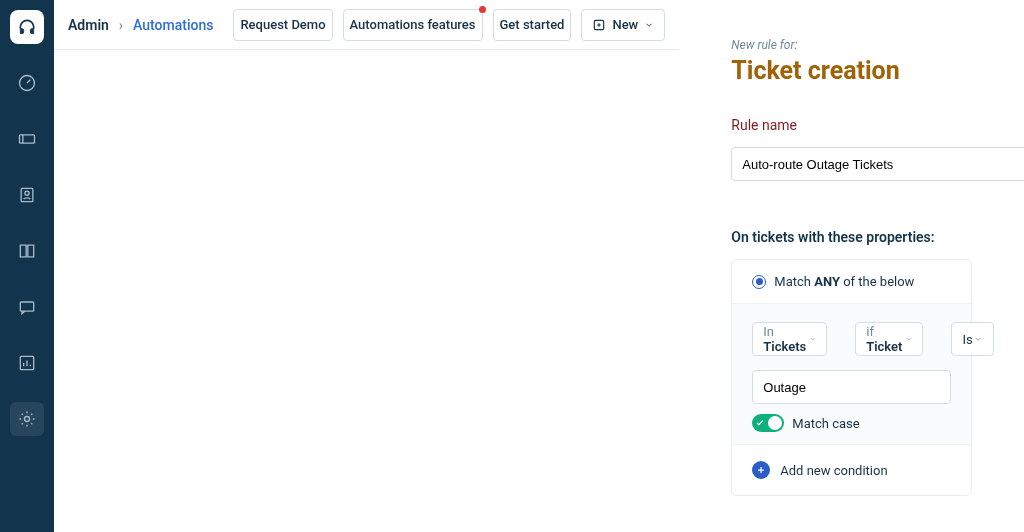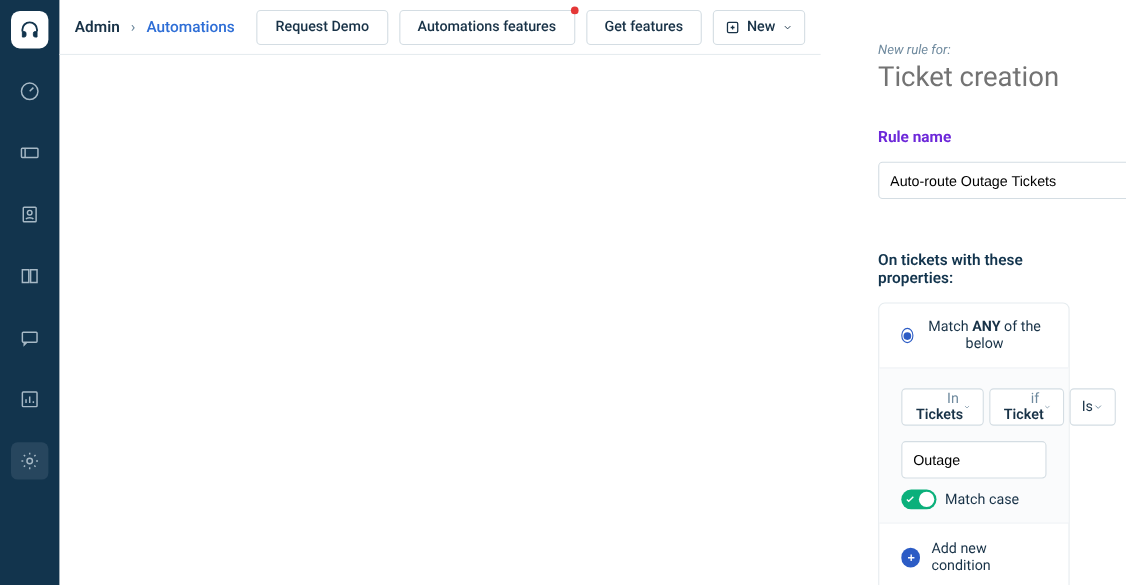--- a/index.html
+++ b/index.html
@@ -15,48 +15,48 @@
   .nav-logo svg { stroke: #12344d; fill: #12344d; }
 
   
   .main { flex: 1; display: flex; flex-direction: row; min-width: 0; }
   .topbar { height: 50px; border-bottom: 1px solid #e6ecef; display:flex; align-items:center; padding: 0 14px 0 14px; gap: 10px; }
   .breadcrumb { display:flex; align-items:center; gap: 10px; font-size: 14px; }
   .breadcrumb .admin { font-weight: 600; color: #183247; }
   .breadcrumb .chev { color:#6f8a9e; }
   .breadcrumb .crumb-link { color: #2e6ed6; font-weight: 500; cursor:pointer; }
   .top-spacer { flex: 1; }
-  .btn { height: 32px; padding: 0 16px; border: 1px solid #d4dde3; border-radius: 4px; background: #fff; font-size: 13px; color: #183247; display:flex; align-items:center; gap:6px; cursor:pointer; font-weight: 500; position:relative; }
+  .btn { height: 32px; padding: 0 6px; border: 1px solid #d4dde3; border-radius: 4px; background: #fff; font-size: 13px; color: #183247; display:flex; align-items:center; gap:6px; cursor:pointer; font-weight: 500; position:relative; }
   .btn .dot { position:absolute; top:-4px; right:-4px; width:7px; height:7px; border-radius:50%; background:#e43737; }
   .btn.new { padding: 0 10px; }
   .btn.new svg { stroke:#183247; }
 
   .content-scroll { flex:1; overflow-y: scroll; background:#fff; }
   .content-inner { padding: 38px 52px 40px 52px; max-width: 960px; }
 
   .rule-kicker { font-size: 12px; color: #6f8a9e; margin-bottom: 4px; font-style: italic; }
-  .page-title { font-size: 25px; font-weight: 400; color: #737373; margin-bottom: 32px; }
-
-  .field-label { font-size: 14px; font-weight: 700; color: #6d28d9; margin-bottom: 14px; }
+  .page-title { font-size: 25px; font-weight: 700; color: #a16207; margin-bottom: 32px; }
+
+  .field-label { font-size: 14px; font-weight: 400; color: #7f1d1d; margin-bottom: 14px; }
   .text-input { width: 410px; height: 34px; border: 1px solid #d4dde3; border-radius: 4px; padding: 12px 10px; font-size: 13px; color: #000000; }
 
   .section-label { font-size: 14px; font-weight: 600; color: #12344d; margin-top: 48px; margin-bottom: 14px; }
 
   .props-box { border: 1px solid #e6ecef; border-radius: 6px; }
   .match-row { padding: 14px 20px; display:flex; align-items:center; gap: 26px; font-size: 13px; }
   .radio-wrap { display:flex; align-items:center; gap:8px; cursor:pointer; }
   .radio { width:14px; height:14px; border-radius:50%; border: 1.5px solid #a0b0bc; display:flex; align-items:center; justify-content:center; }
   .radio.checked { border-color:#2c5cc5; }
   .radio.checked::after { content:""; width:7px; height:7px; border-radius:50%; background:#2c5cc5; }
   .radio-label { color:#183247;text-align:center; }
   .radio-label.inactive { color:#9fb0bd; }
   .radio-label strong { font-weight:700; }
 
   .cond-block { padding: 18px 20px 12px 20px; background:#fafbfc; border-top:1px solid #eef2f5; }
-  .cond-row1 { display:flex; gap:5px;text-align:right; }
+  .cond-row1 { display:flex; gap:28px; }
   .select { height:34px; border:1px solid #d4dde3; border-radius:4px; background:#fff; display:flex; align-items:center; justify-content:space-between; padding:0 10px; font-size:13px; color:#183247; cursor:pointer; }
   .select .prefix { color:#6f8a9e; margin-right:4px; }
   .select .val { font-weight:600; }
   .select.w1 { width: 148px; }
   .select.w2 { width: 220px; }
   .select.w3 { width: 240px; }
   .select svg { stroke:#6f8a9e; }
   .cond-value { margin-top:14px; width:100%; }
   .cond-value .text-input { width:100%; }
   .match-case-row { margin-top:10px; display:flex; align-items:center; gap:8px; font-size:13px; color:#183247; }
@@ -138,21 +138,21 @@
       </div>
       <div class="top-spacer"></div>
       <div class="btn">
           <span>Request Demo</span>
         </div>
       <div class="btn">
           <span>Automations features</span>
           <span class="dot"></span>
         </div>
       <div class="btn">
-          <span>Get features</span>
+          <span>Get started</span>
         </div>
       <div class="btn new">
         <svg width="14" height="14" viewBox="0 0 24 24" fill="none" stroke-width="2">
             <rect x="4" y="4" width="16" height="16" rx="2"></rect>
             <path d="M12 9v6M9 12h6"></path>
           </svg>
         <span>New</span>
         <svg width="10" height="10" viewBox="0 0 24 24" fill="none" stroke-width="2">
             <path d="M6 9l6 6 6-6"></path>
           </svg>

